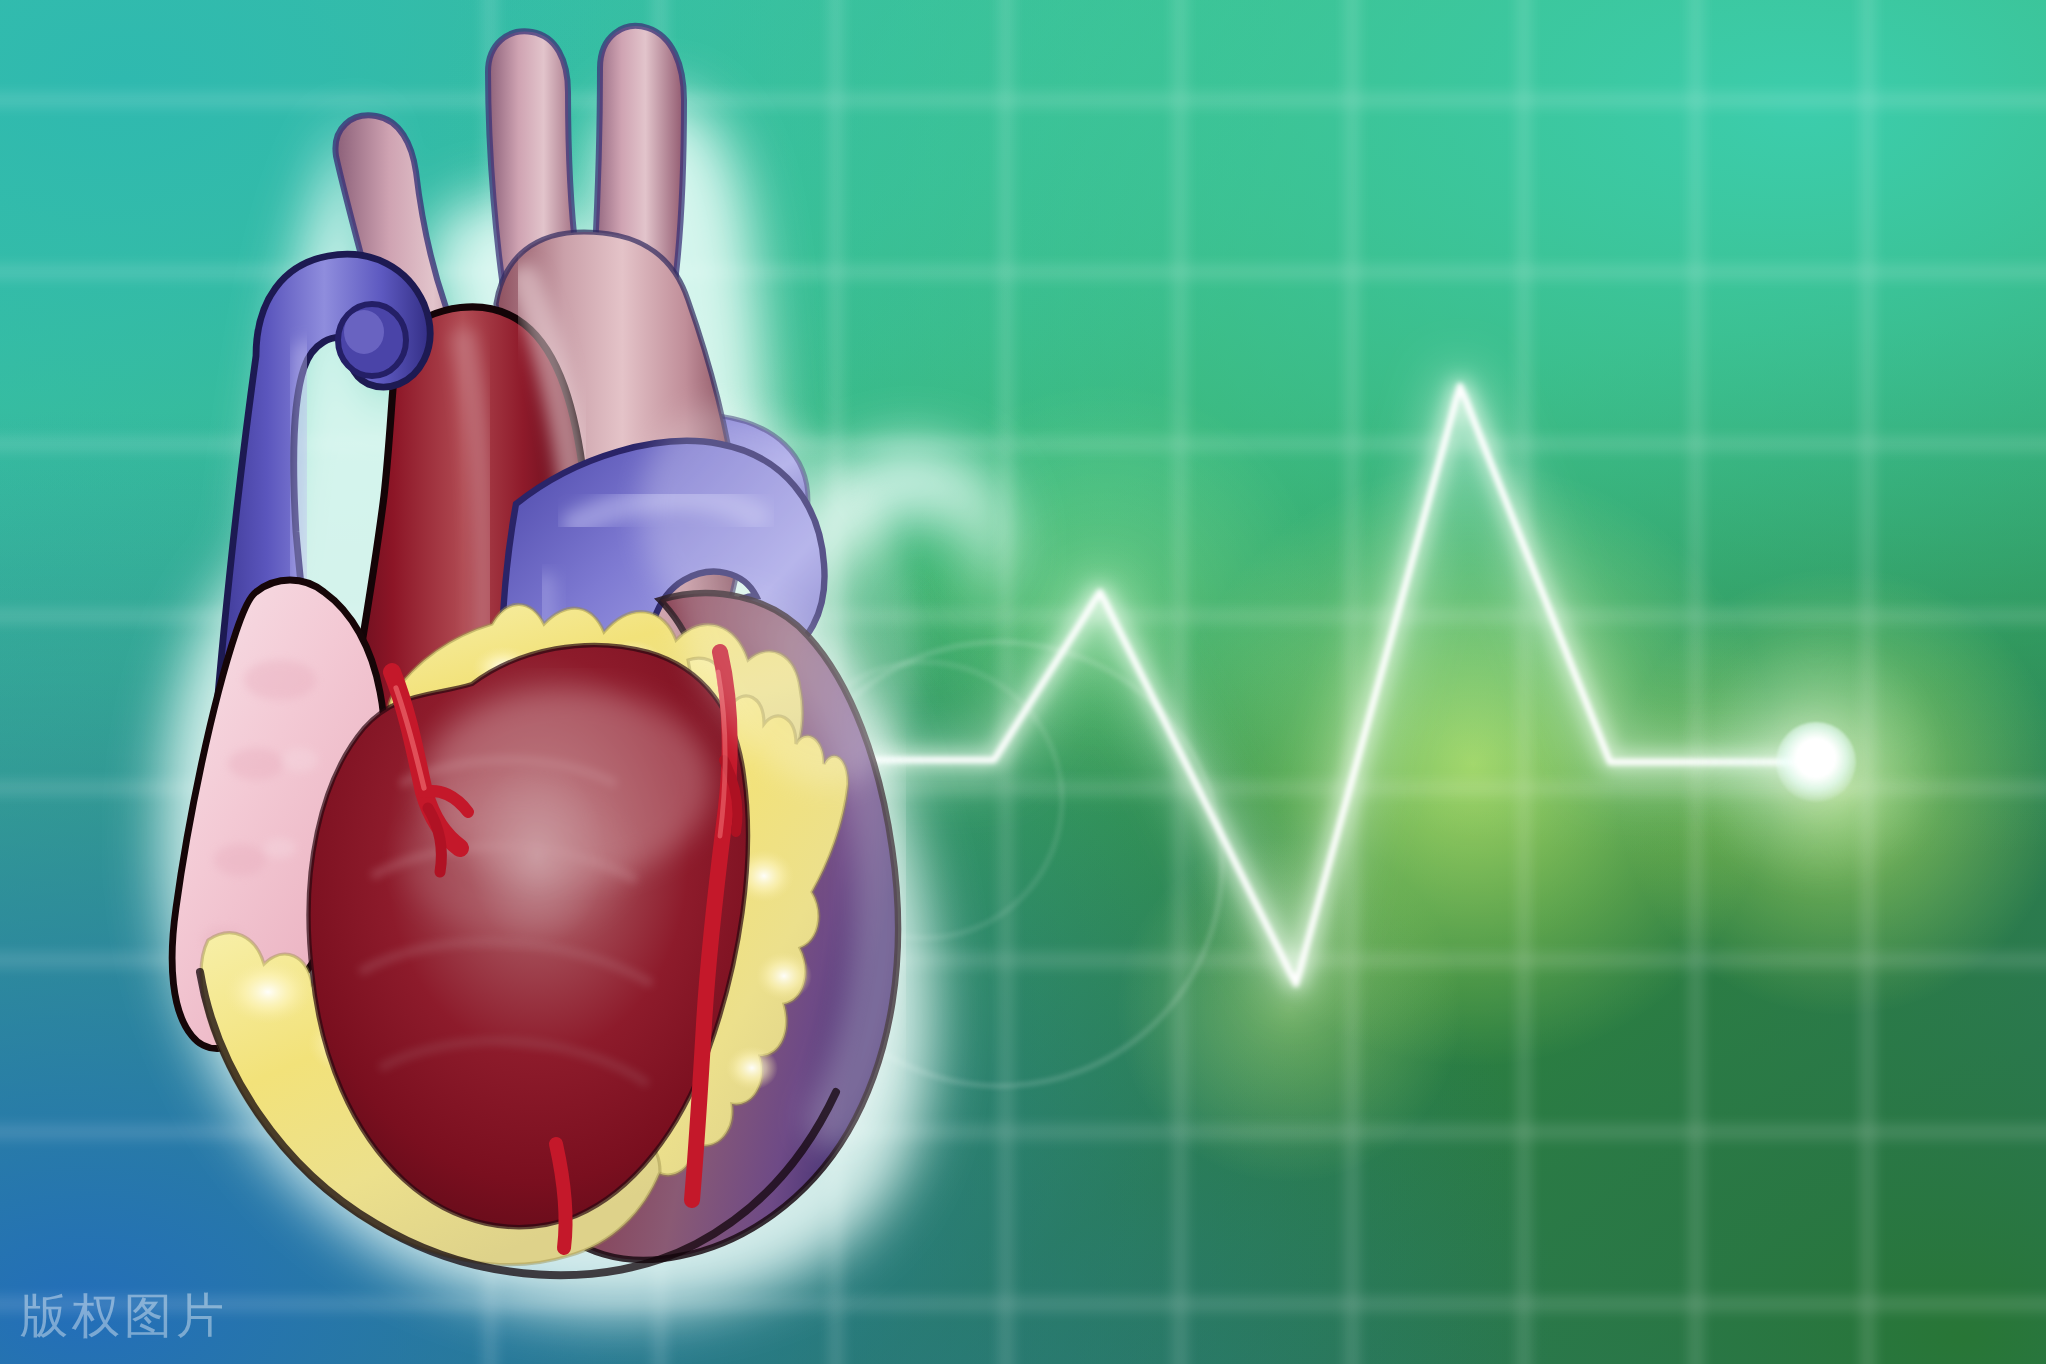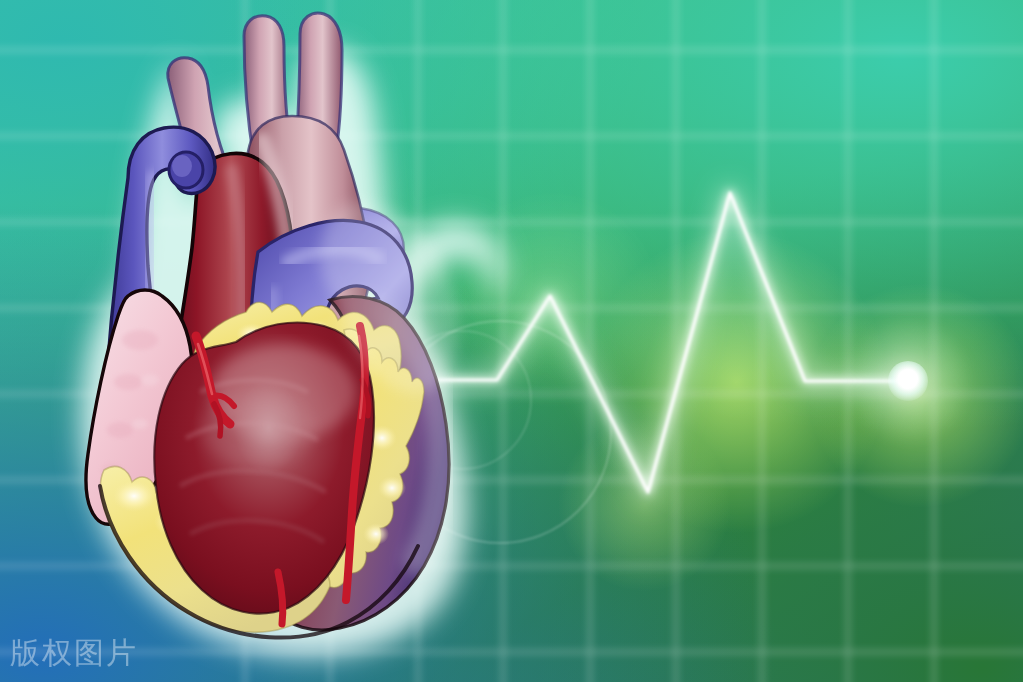--- a/index.html
+++ b/index.html
@@ -61,21 +61,21 @@
     background:radial-gradient(circle,rgba(255,255,255,.55) 0%,rgba(220,250,240,.22) 38%,rgba(200,245,225,0) 70%);
     filter:blur(6px);
   }
   
   .heart-wrap{ position:absolute; left:0; top:0; width:1023px; height:682px; }
   .heart-wrap svg{ width:100%; height:100%; display:block; }
   
   .watermark{
     position:absolute;
     left:10px; bottom:8px;
-    font-size:30px;
+    font-size:24px;
     letter-spacing:2px;
     color:rgba(255,255,255,.40);
     font-family:"DejaVu Sans", sans-serif;
     white-space:nowrap;
   }
 </style>
 </head>
 <body>
 
 <div id="stage">

